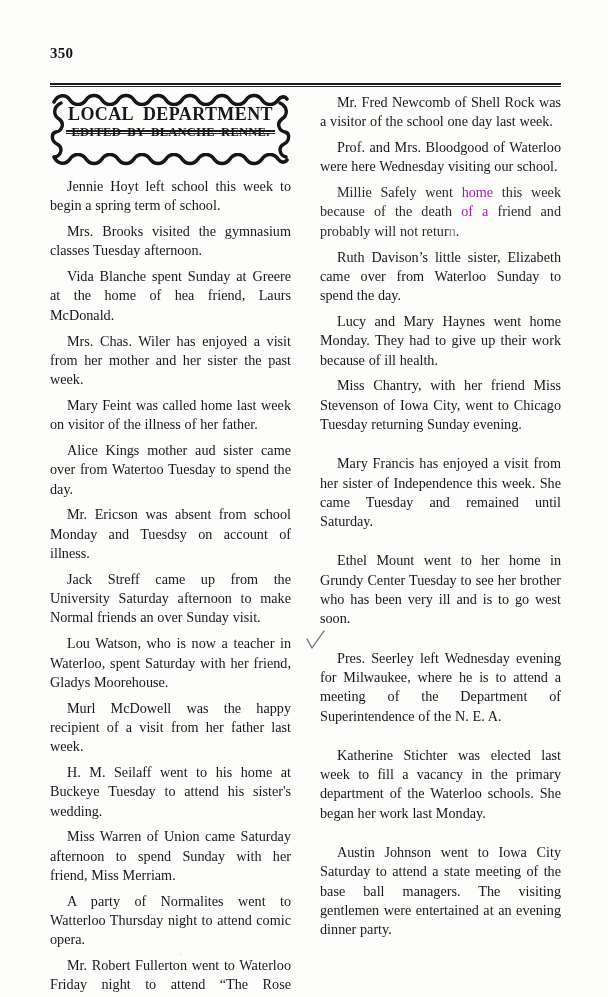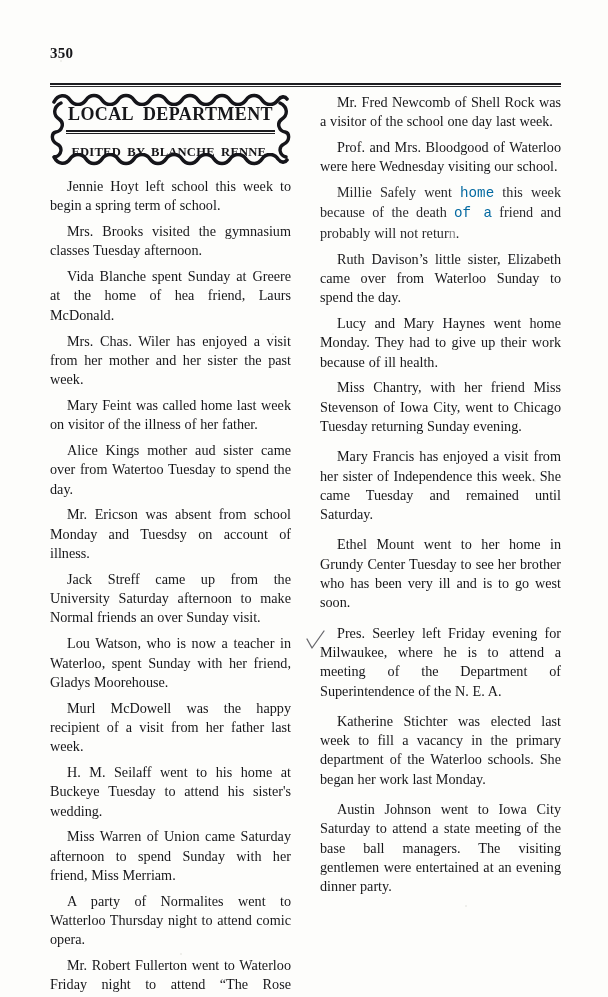--- a/index.html
+++ b/index.html
@@ -84,24 +84,24 @@
 
   .para {
     margin: 0 0 6.5px 0;
     font-size: 14.2px;
     line-height: 19.3px;
     text-align: justify;
     text-indent: 17px;
     word-spacing: 0.2px;
     hyphens: none;
   }
-  .para.gap  { margin-top: 11px; }
+  .para.gap  { margin-top: 20px; }
   .para.faded { color: #2a2a2d; }
   .para .fade1 { color: #8d8d90; }
-  .para .fade2 { color: #0369a1; font-family: Liberation Mono, monospace; }
+  .para .fade2 { color: #a21caf; }
 
   
   .deptbox {
     position: relative;
     width: 241px;
     height: 73px;
     margin: 0 0 11px 0;
   }
   .orn {
     position: absolute;
@@ -149,21 +149,21 @@
     width: 100%;
     display: block;
     background: #1d1d20;
   }
   .dept-rule i.a { top: 0; height: 2px; }
   .dept-rule i.b { top: 3px; height: 1px; }
 
   .dept-sub {
     position: absolute;
     left: 14px;
-    top: 52px;
+    top: 32px;
     width: 213px;
     text-align: center;
     font-weight: bold;
     font-size: 12.6px;
     letter-spacing: 0.2px;
     word-spacing: 3px;
   }
 
   
   .checkmark {
@@ -254,38 +254,38 @@
       </div>
 
       <p class="para">Jennie Hoyt left school this week to begin a spring term of school.</p>
       <p class="para">Mrs. Brooks visited the gymnasium classes Tuesday afternoon.</p>
       <p class="para">Vida Blanche spent Sunday at Greere at the home of hea friend, Laurs McDonald.</p>
       <p class="para">Mrs. Chas. Wiler has enjoyed a visit from her mother and her sister the past week.</p>
       <p class="para">Mary Feint was called home last week on visitor of the illness of her father.</p>
       <p class="para">Alice Kings mother aud sister came over from Watertoo Tuesday to spend the day.</p>
       <p class="para">Mr. Ericson was absent from school Monday and Tuesdsy on account of illness.</p>
       <p class="para">Jack Streff came up from the University Saturday afternoon to make Normal friends an over Sunday visit.</p>
-      <p class="para">Lou Watson, who is now a teacher in Waterloo, spent Sunday with her friend, Gladys Moorehouse.</p>
+      <p class="para">Lou Watson, who is now a teacher in Waterloo, spent Saturday with her friend, Gladys Moorehouse.</p>
       <p class="para">Murl McDowell was the happy recipient of a visit from her father last week.</p>
       <p class="para">H. M. Seilaff went to his home at Buckeye Tuesday to attend his sister's wedding.</p>
       <p class="para">Miss Warren of Union came Saturday afternoon to spend Sunday with her friend, Miss Merriam.</p>
       <p class="para">A party of Normalites went to Watterloo Thursday night to attend comic opera.</p>
       <p class="para">Mr. Robert Fullerton went to Waterloo Friday night to attend “The Rose Maiden.”</p>
     </div>
 
     <div class="col col-right">
       <p class="para">Mr. Fred Newcomb of Shell Rock was a visitor of the school one day last week.</p>
       <p class="para">Prof. and Mrs. Bloodgood of Waterloo were here Wednesday visiting our school.</p>
       <p class="para faded" id="faded-item">Millie Safely went <span class="fade2">home</span> this week because of the death <span class="fade2">of a</span> friend and probably will not retur<span class="fade1">n</span>.</p>
       <p class="para">Ruth Davison’s little sister, Elizabeth came over from Waterloo Sunday to spend the day.</p>
       <p class="para">Lucy and Mary Haynes went home Monday. They had to give up their work because of ill health.</p>
       <p class="para">Miss Chantry, with her friend Miss Stevenson of Iowa City, went to Chicago Tuesday returning Sunday evening.</p>
       <p class="para gap">Mary Francis has enjoyed a visit from her sister of Independence this week. She came Tuesday and remained until Saturday.</p>
       <p class="para gap">Ethel Mount went to her home in Grundy Center Tuesday to see her brother who has been very ill and is to go west soon.</p>
-      <p class="para gap">Pres. Seerley left Friday evening for Milwaukee, where he is to attend a meeting of the Department of Superintendence of the N. E. A.</p>
+      <p class="para gap">Pres. Seerley left Wednesday evening for Milwaukee, where he is to attend a meeting of the Department of Superintendence of the N. E. A.</p>
       <p class="para gap">Katherine Stichter was elected last week to fill a vacancy in the primary department of the Waterloo schools. She began her work last Monday.</p>
       <p class="para gap">Austin Johnson went to Iowa City Saturday to attend a state meeting of the base ball managers.  The visiting gentlemen were entertained at an evening dinner party.</p>
     </div>
 
     <div class="checkmark">
       <svg width="20" height="22" viewBox="0 0 20 22">
         <path d="M1 9 L6 18 L18 1" fill="none" stroke="#4c4c52" stroke-width="1.3" stroke-linecap="round" stroke-linejoin="round" opacity="0.85"></path>
       </svg>
     </div>
   </div>

